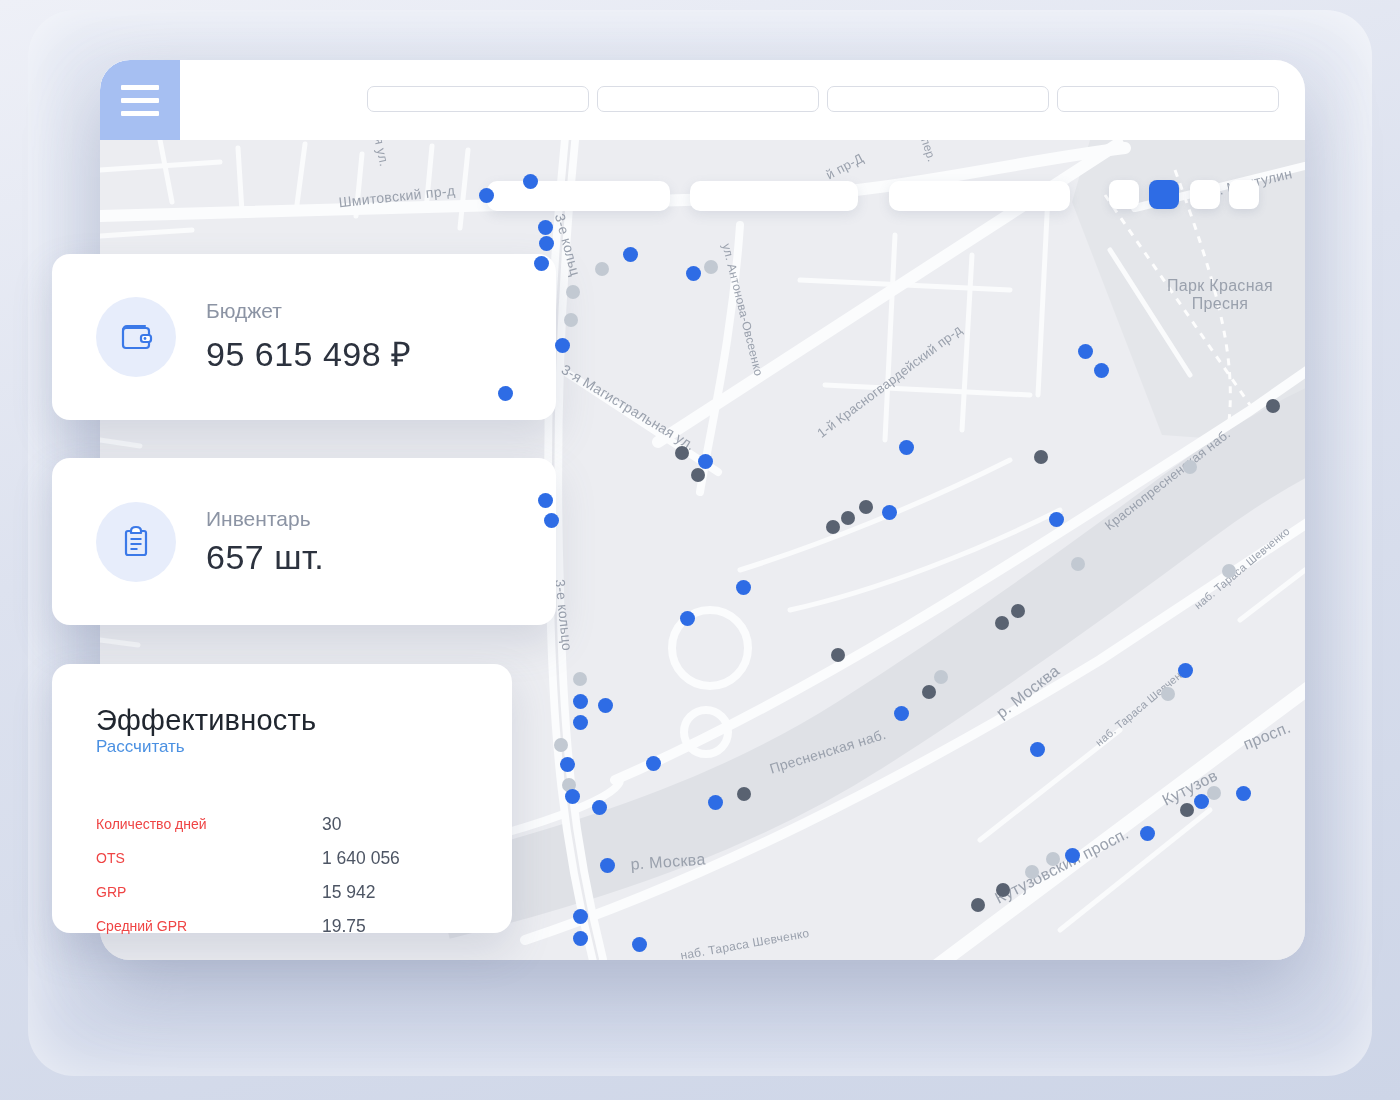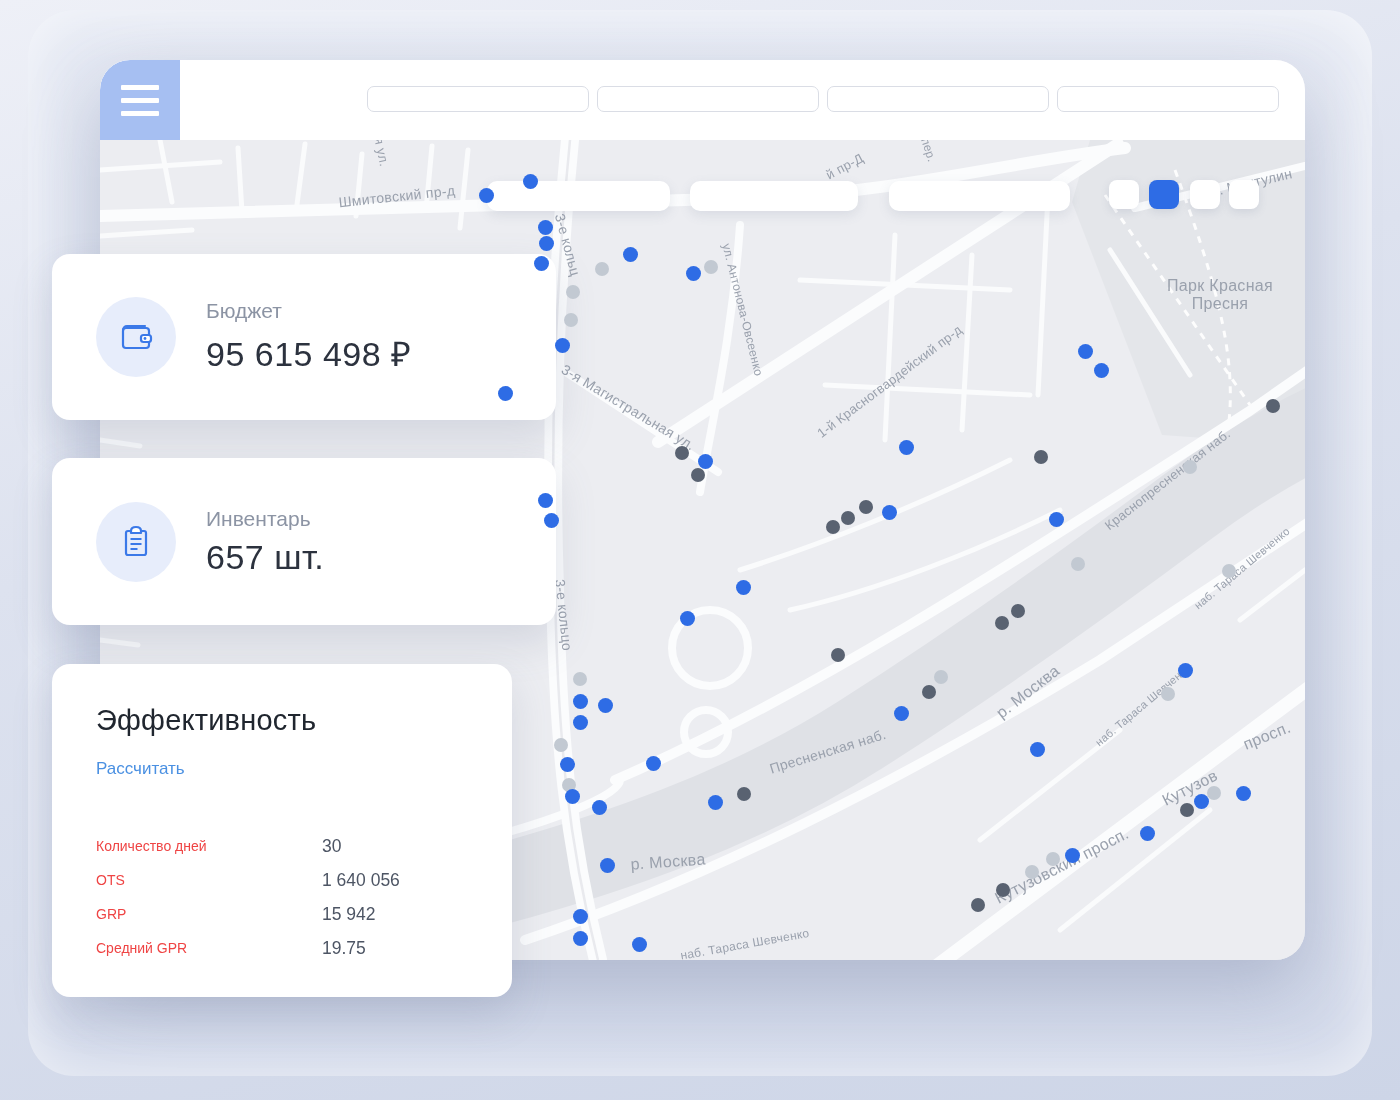--- a/index.html
+++ b/index.html
@@ -60,21 +60,21 @@
   }
   .stat-card{display:flex;align-items:center;padding-left:44px;}
   .icon-circle{
     width:80px;height:80px;border-radius:50%;background:#e7edfb;flex:0 0 80px;
     display:flex;align-items:center;justify-content:center;margin-right:30px;
   }
   .stat-text .stat-label{font-size:21px;color:#8c94a4;margin-bottom:7px;}
   .stat-text .stat-value{font-size:34px;color:#2c323e;letter-spacing:.5px;}
   .eff-card{padding:40px 44px 0 44px;box-sizing:border-box;}
   .eff-title{font-size:29px;color:#20262f;font-weight:500;letter-spacing:.2px;}
-  .eff-link{font-size:17px;color:#4a90e2;margin-top:22px;display:inline-block;cursor:pointer;}
+  .eff-link{font-size:17px;color:#4a90e2;margin-top:0;display:inline-block;cursor:pointer;}
   .stats-list{margin-top:50px;}
   .stats-row{display:grid;grid-template-columns:226px 1fr;height:34px;align-items:center;}
   .stats-row .lbl{font-size:14px;color:#ef4444;}
   .stats-row .val{font-size:17.5px;color:#4d5564;}
 </style>
 </head>
 <body>
 
 <div class="page-frame"></div>
 
@@ -209,21 +209,21 @@
       <line x1="14.5" y1="22" x2="25.5" y2="22" stroke="#3b79e8" stroke-width="2"></line>
       <line x1="14.5" y1="27" x2="21.5" y2="27" stroke="#3b79e8" stroke-width="2"></line>
     </svg>
   </div>
   <div class="stat-text">
     <div class="stat-label">Инвентарь</div>
     <div class="stat-value">657 шт.</div>
   </div>
 </div>
 
-<div class="card eff-card" style="top:664px;height:333px;">
+<div class="card eff-card" style="top:664px;height:269px;">
   <div class="eff-title">Эффективность</div>
   <a class="eff-link">Рассчитать</a>
   <div class="stats-list" id="stats-layer">
       <div class="stats-row">
         <div class="lbl">Количество дней</div>
         <div class="val">30</div>
       </div>
       <div class="stats-row">
         <div class="lbl">OTS</div>
         <div class="val">1 640 056</div>

